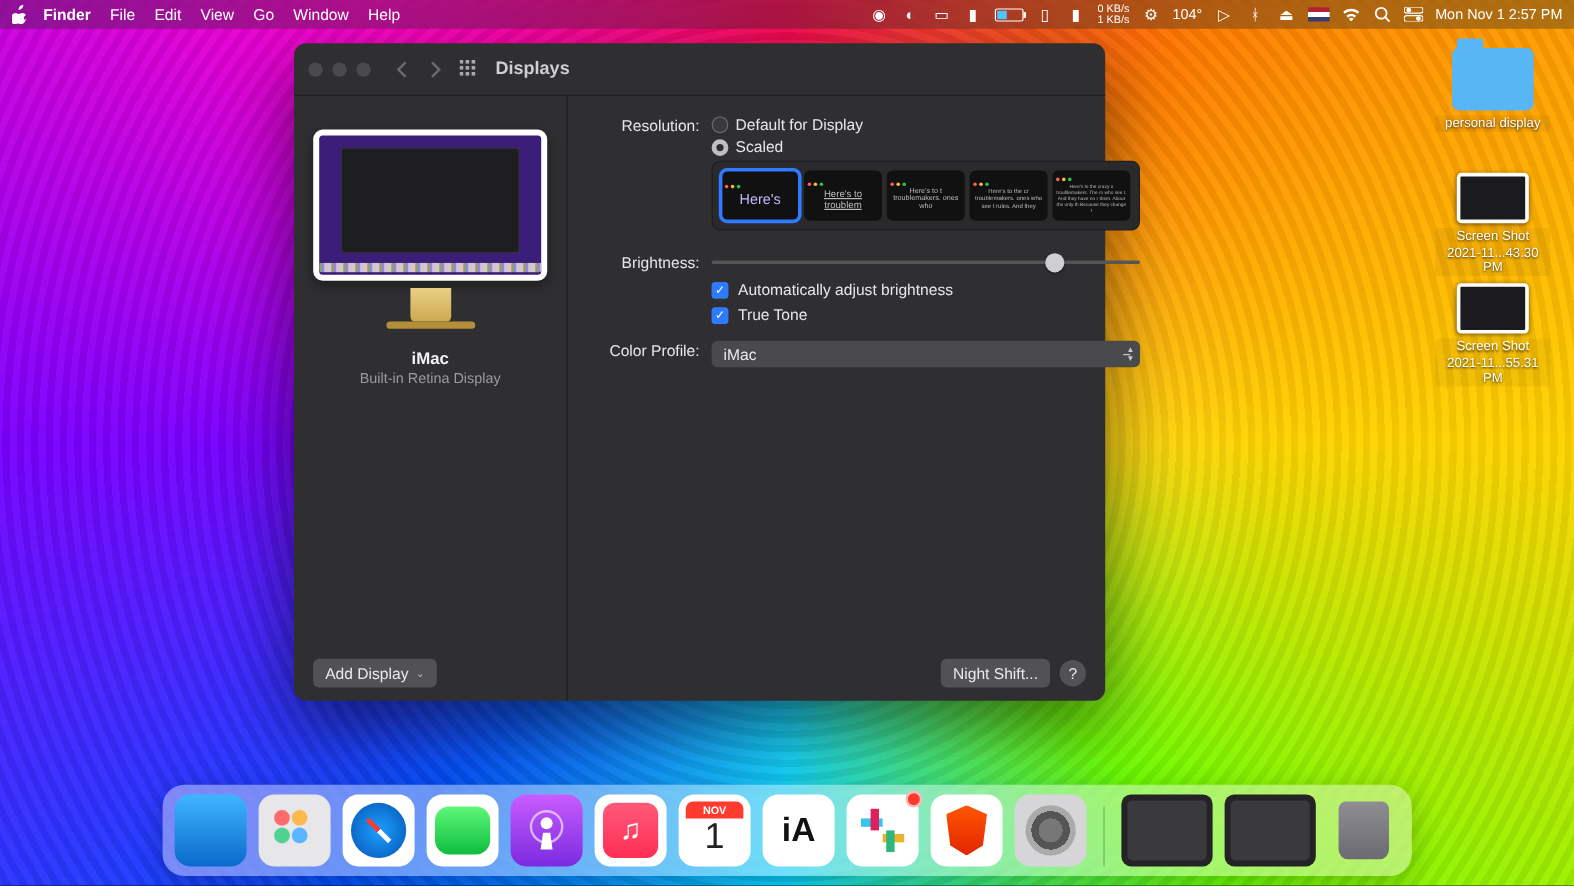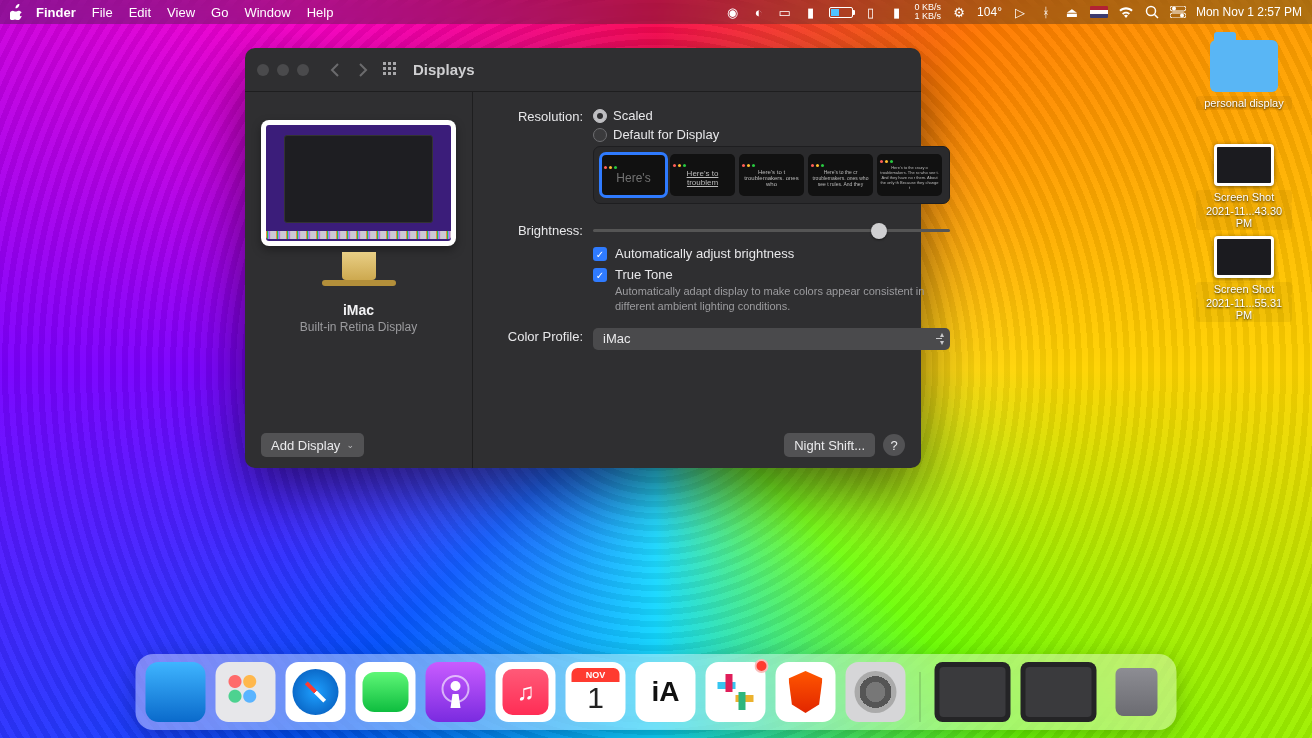--- a/index.html
+++ b/index.html
@@ -47,21 +47,21 @@
   position:absolute; width:96px; text-align:center; color:#fff; font-size:11px;
   text-shadow:0 1px 2px rgba(0,0,0,0.8);
 }
 .desktop-icon .folder { width:68px; height:52px; margin:0 auto 4px; background:#59b6f5; border-radius:6px; position:relative; }
 .desktop-icon .folder::before { content:""; position:absolute; top:-8px; left:4px; width:22px; height:10px; background:#59b6f5; border-radius:3px 3px 0 0; }
 .desktop-icon .thumb { width:60px; height:42px; margin:0 auto 4px; background:#1b1b1f; border:3px solid #fff; border-radius:4px; box-shadow:0 1px 4px rgba(0,0,0,0.5); }
 .desktop-icon .lbl { display:block; background:rgba(0,0,0,0.05); border-radius:3px; padding:1px 2px; }
 
 
 .window {
-  position:absolute; left:245px; top:48px; width:676px; height:420px;
+  position:absolute; left:245px; top:36px; width:676px; height:548px;
   background:#2f2f31; border-radius:10px; box-shadow:0 22px 60px rgba(0,0,0,0.55);
   color:#ddd; z-index:40; display:flex; flex-direction:column;
 }
 .titlebar {
   height:44px; display:flex; align-items:center; padding:0 12px;
   border-bottom:1px solid #1e1e1f;
 }
 .traffic { display:flex; gap:8px; margin-right:14px; }
 .traffic .dot { width:12px; height:12px; border-radius:50%; background:#4a4a4c; }
 .navbtn { width:24px; height:24px; display:flex; align-items:center; justify-content:center; color:#6b6b6d; margin-right:4px; border-radius:5px; }
@@ -300,36 +300,36 @@
       </div>
       <div class="device-name">iMac</div>
       <div class="device-sub">Built-in Retina Display</div>
     </div>
 
     <div class="pane-right">
       <div class="row">
         <div class="row-label">Resolution:</div>
         <div class="row-body">
           <label class="radio">
+            <span class="r"></span>
+            <span>Default for Display</span>
+          </label>
+          <label class="radio">
             <span class="r sel"></span>
             <span>Scaled</span>
-          </label>
-          <label class="radio">
-            <span class="r"></span>
-            <span>Default for Display</span>
           </label>
           <div class="resgrid">
             <div class="resopt sel">
                 <div class="thumb">
                   <div class="dots">
                     <span class="d1"></span>
                     <span class="d2"></span>
                     <span class="d3"></span>
                   </div>
-                  <span style="font-size:12px;color:#737373;">Here's</span>
+                  <span style="font-size:12px;color:#c4b5fd;">Here's</span>
                 </div>
               </div>
             <div class="resopt">
                 <div class="thumb">
                   <div class="dots">
                     <span class="d1"></span>
                     <span class="d2"></span>
                     <span class="d3"></span>
                   </div>
                   <span style="font-size:8px;text-decoration:underline;">Here's to troublem</span>
@@ -384,21 +384,20 @@
         <div class="row-label"></div>
         <div class="row-body">
           <label class="check">
             <span class="c">✓</span>
             <span>Automatically adjust brightness</span>
           </label>
           <label class="check">
             <span class="c">✓</span>
             <span>
               <span>True Tone</span>
-              <div class="desc">Automatically adapt display to make colors appear consistent in different ambient lighting conditions.</div>
             </span>
           </label>
         </div>
       </div>
 
       <div class="row">
         <div class="row-label">Color Profile:</div>
         <div class="row-body">
           <div class="select">
             <span>iMac</span>

